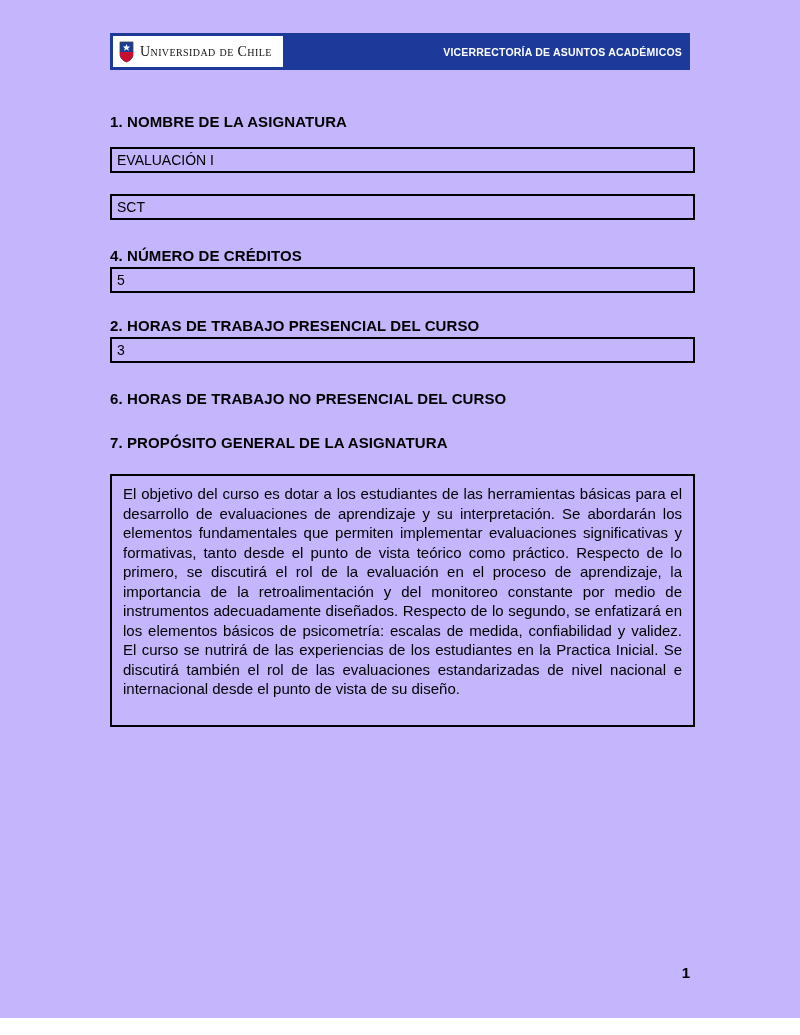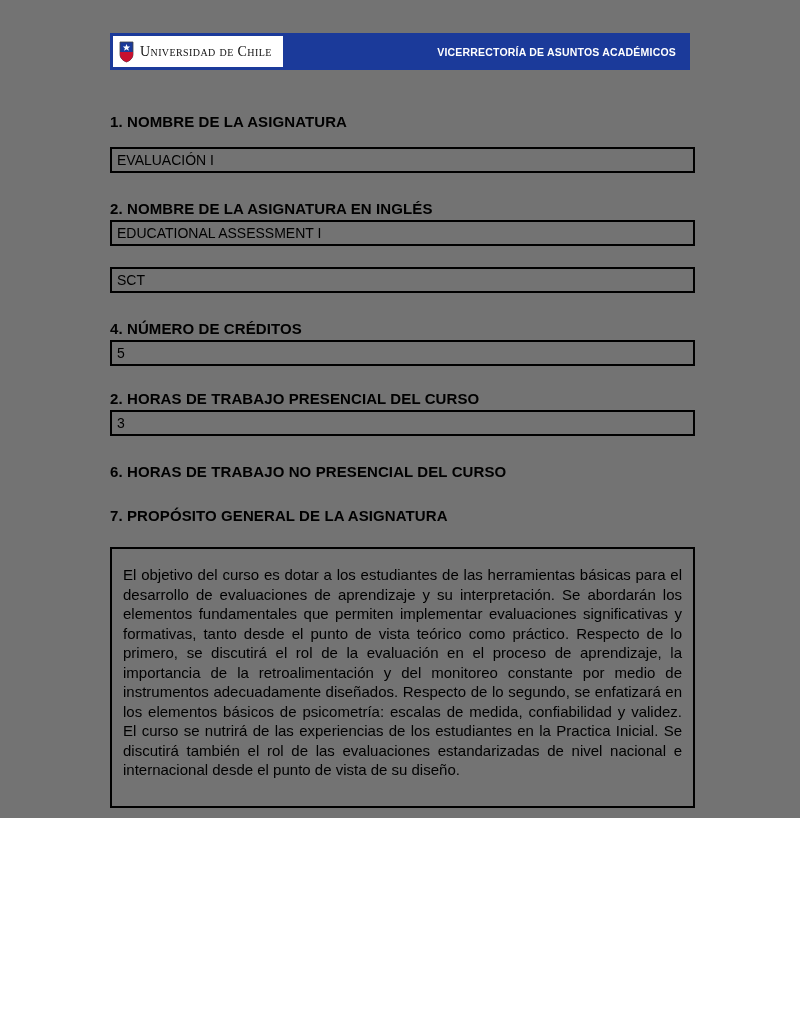--- a/index.html
+++ b/index.html
@@ -1,20 +1,20 @@
 <!DOCTYPE html>
 <html><head>
 <meta charset="utf-8">
 <style>
   html, body { margin:0; padding:0; background:#ffffff; }
   .page {
     position: relative;
     width: 800px;
-    height: 818px;
-    background: #737373;
+    height: 1018px;
+    background: #c4b5fd;
     font-family: "Liberation Sans", sans-serif;
     color: #000;
     overflow: hidden;
   }
 
   
   .header-bar {
     position: absolute;
     left: 110px;
     top: 33px;
@@ -41,21 +41,21 @@
     font-size: 14px;
     letter-spacing: 0.4px;
     white-space: nowrap;
     color: #111;
   }
   .unit {
     color: #ffffff;
     font-size: 10.5px;
     font-weight: bold;
     margin-left: auto;
-    padding-right: 14px;
+    padding-right: 8px;
     letter-spacing: 0.2px;
     white-space: nowrap;
   }
 
   
   .content {
     position: absolute;
     left: 110px;
     top: 70px;
     width: 585px;
@@ -80,21 +80,21 @@
     line-height: 20px;
     padding: 1px 5px;
     box-sizing: content-box;
     overflow: hidden;
   }
   .para-box {
     border: 2px solid #000;
     font-size: 15px;
     line-height: 19.5px;
     text-align: justify;
-    padding: 16px 11px 26px 11px;
+    padding: 8px 11px 26px 11px;
   }
   .page-number {
     position: absolute;
     top: 964px;
     right: 110px;
     font-size: 15px;
     font-weight: bold;
   }
 </style>
 </head>
@@ -115,24 +115,20 @@
   </div>
 
   <div class="content">
 
 
     <div>
       <div class="heading" style="margin-top:43px">1. NOMBRE DE LA ASIGNATURA</div>
       <div class="field-box" style="margin-top:17px">EVALUACIÓN I</div>
     </div>
 
-    <div>
-      <div class="heading" style="margin-top:27px">2. NOMBRE DE LA ASIGNATURA EN INGLÉS</div>
-      <div class="field-box" style="margin-top:3px">EDUCATIONAL ASSESSMENT I</div>
-    </div>
 
     <div>
       <div class="field-box" style="margin-top:21px">SCT</div>
     </div>
 
     <div>
       <div class="heading" style="margin-top:27px">4. NÚMERO DE CRÉDITOS</div>
       <div class="field-box" style="margin-top:3px">5</div>
     </div>
 

